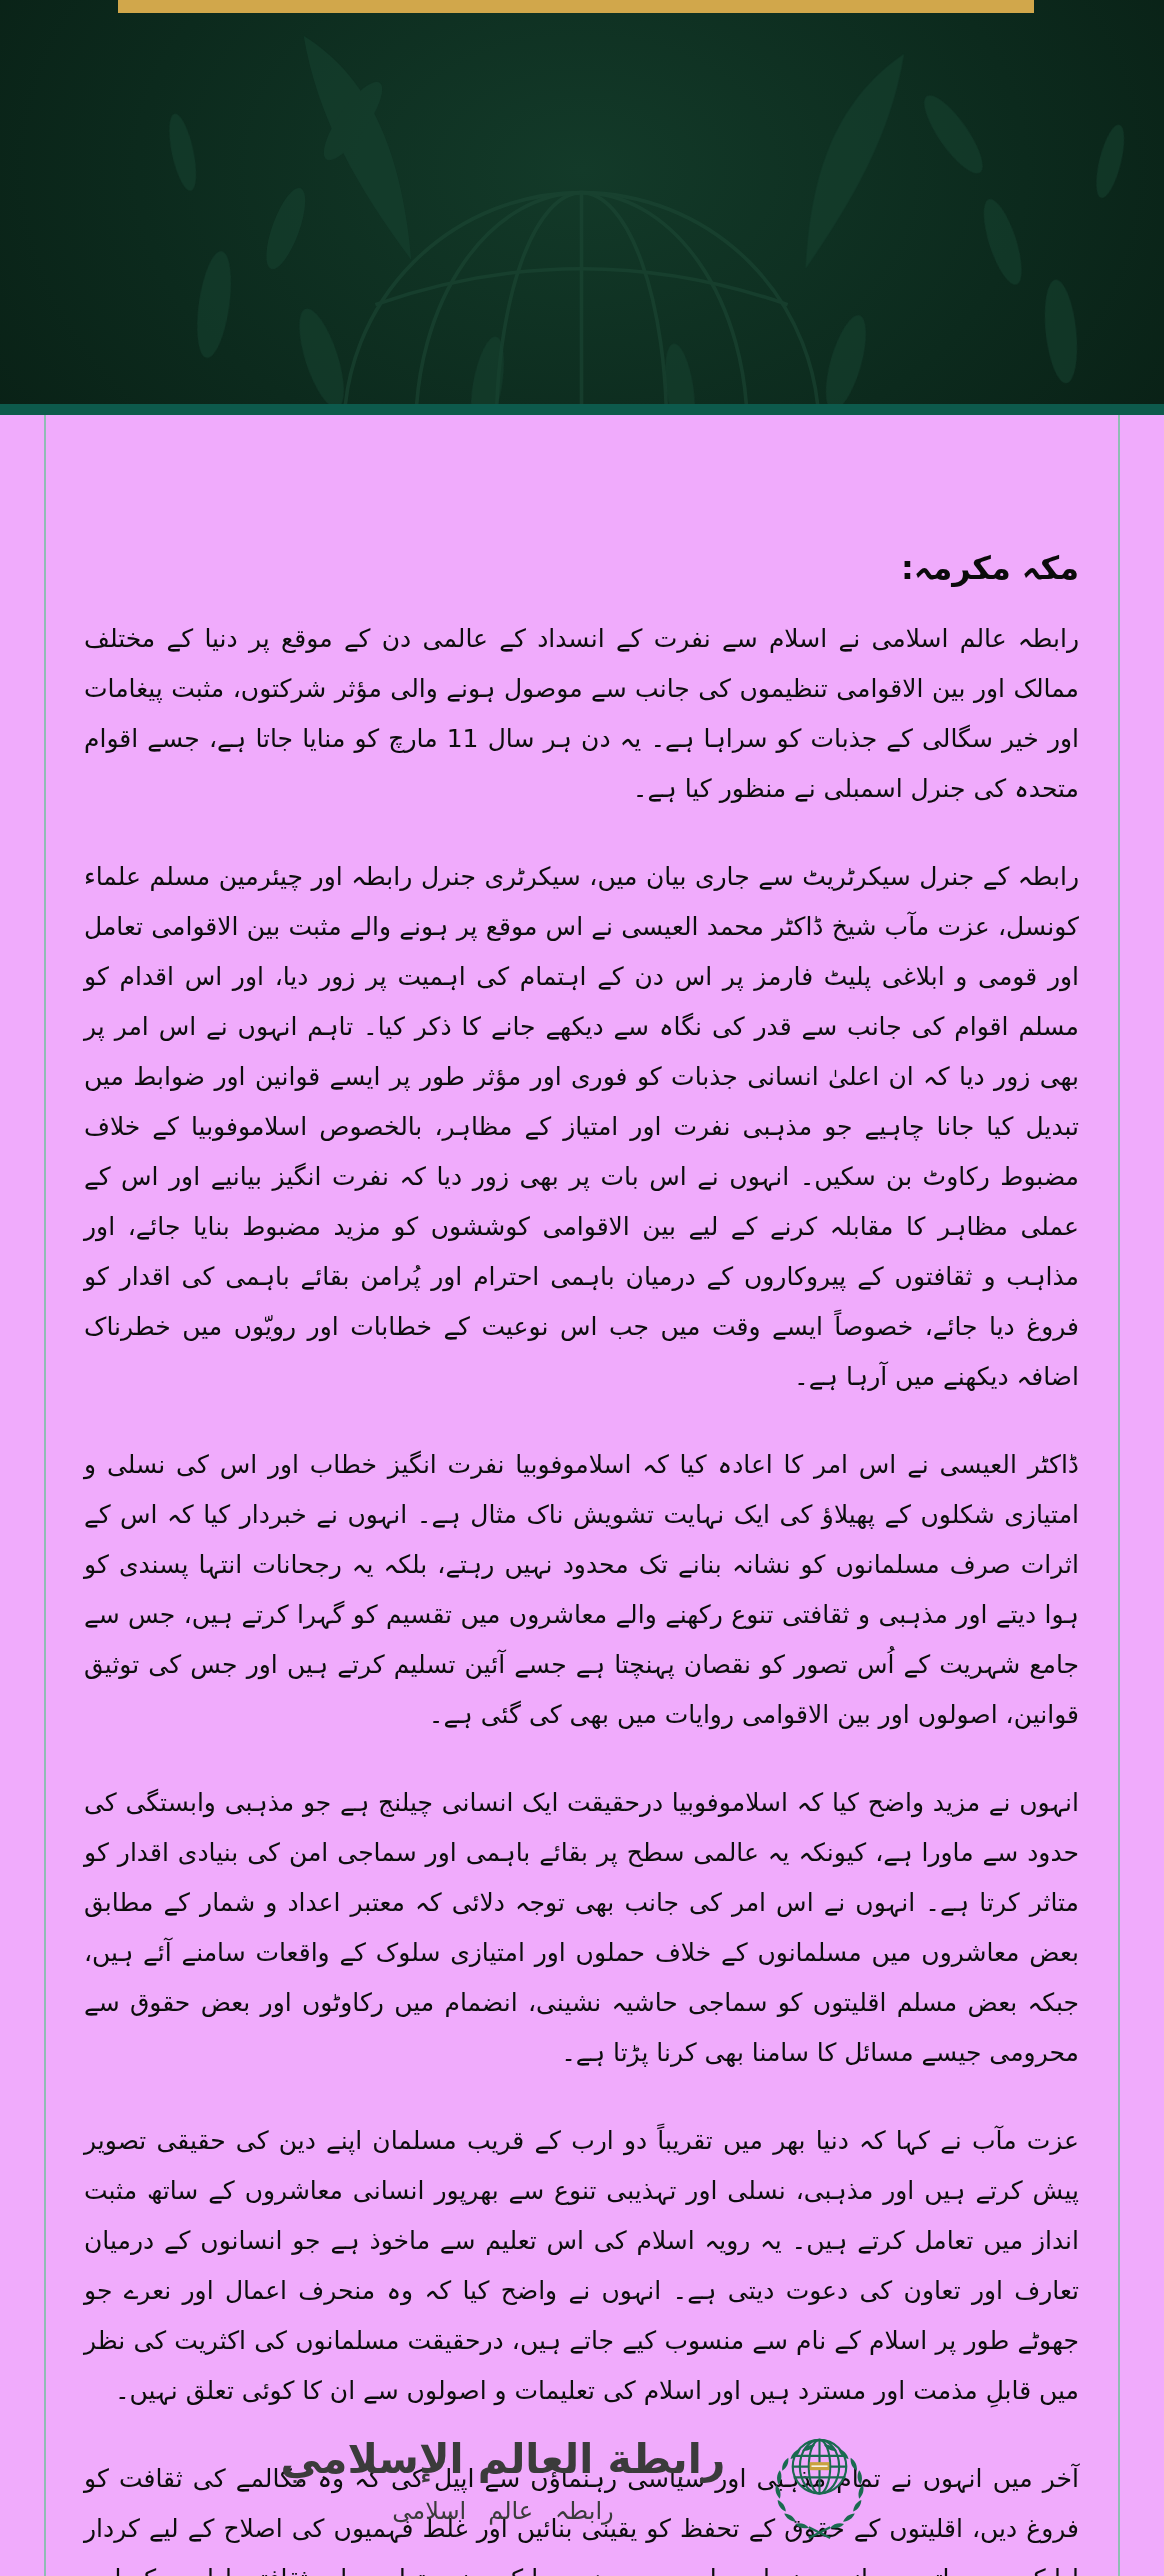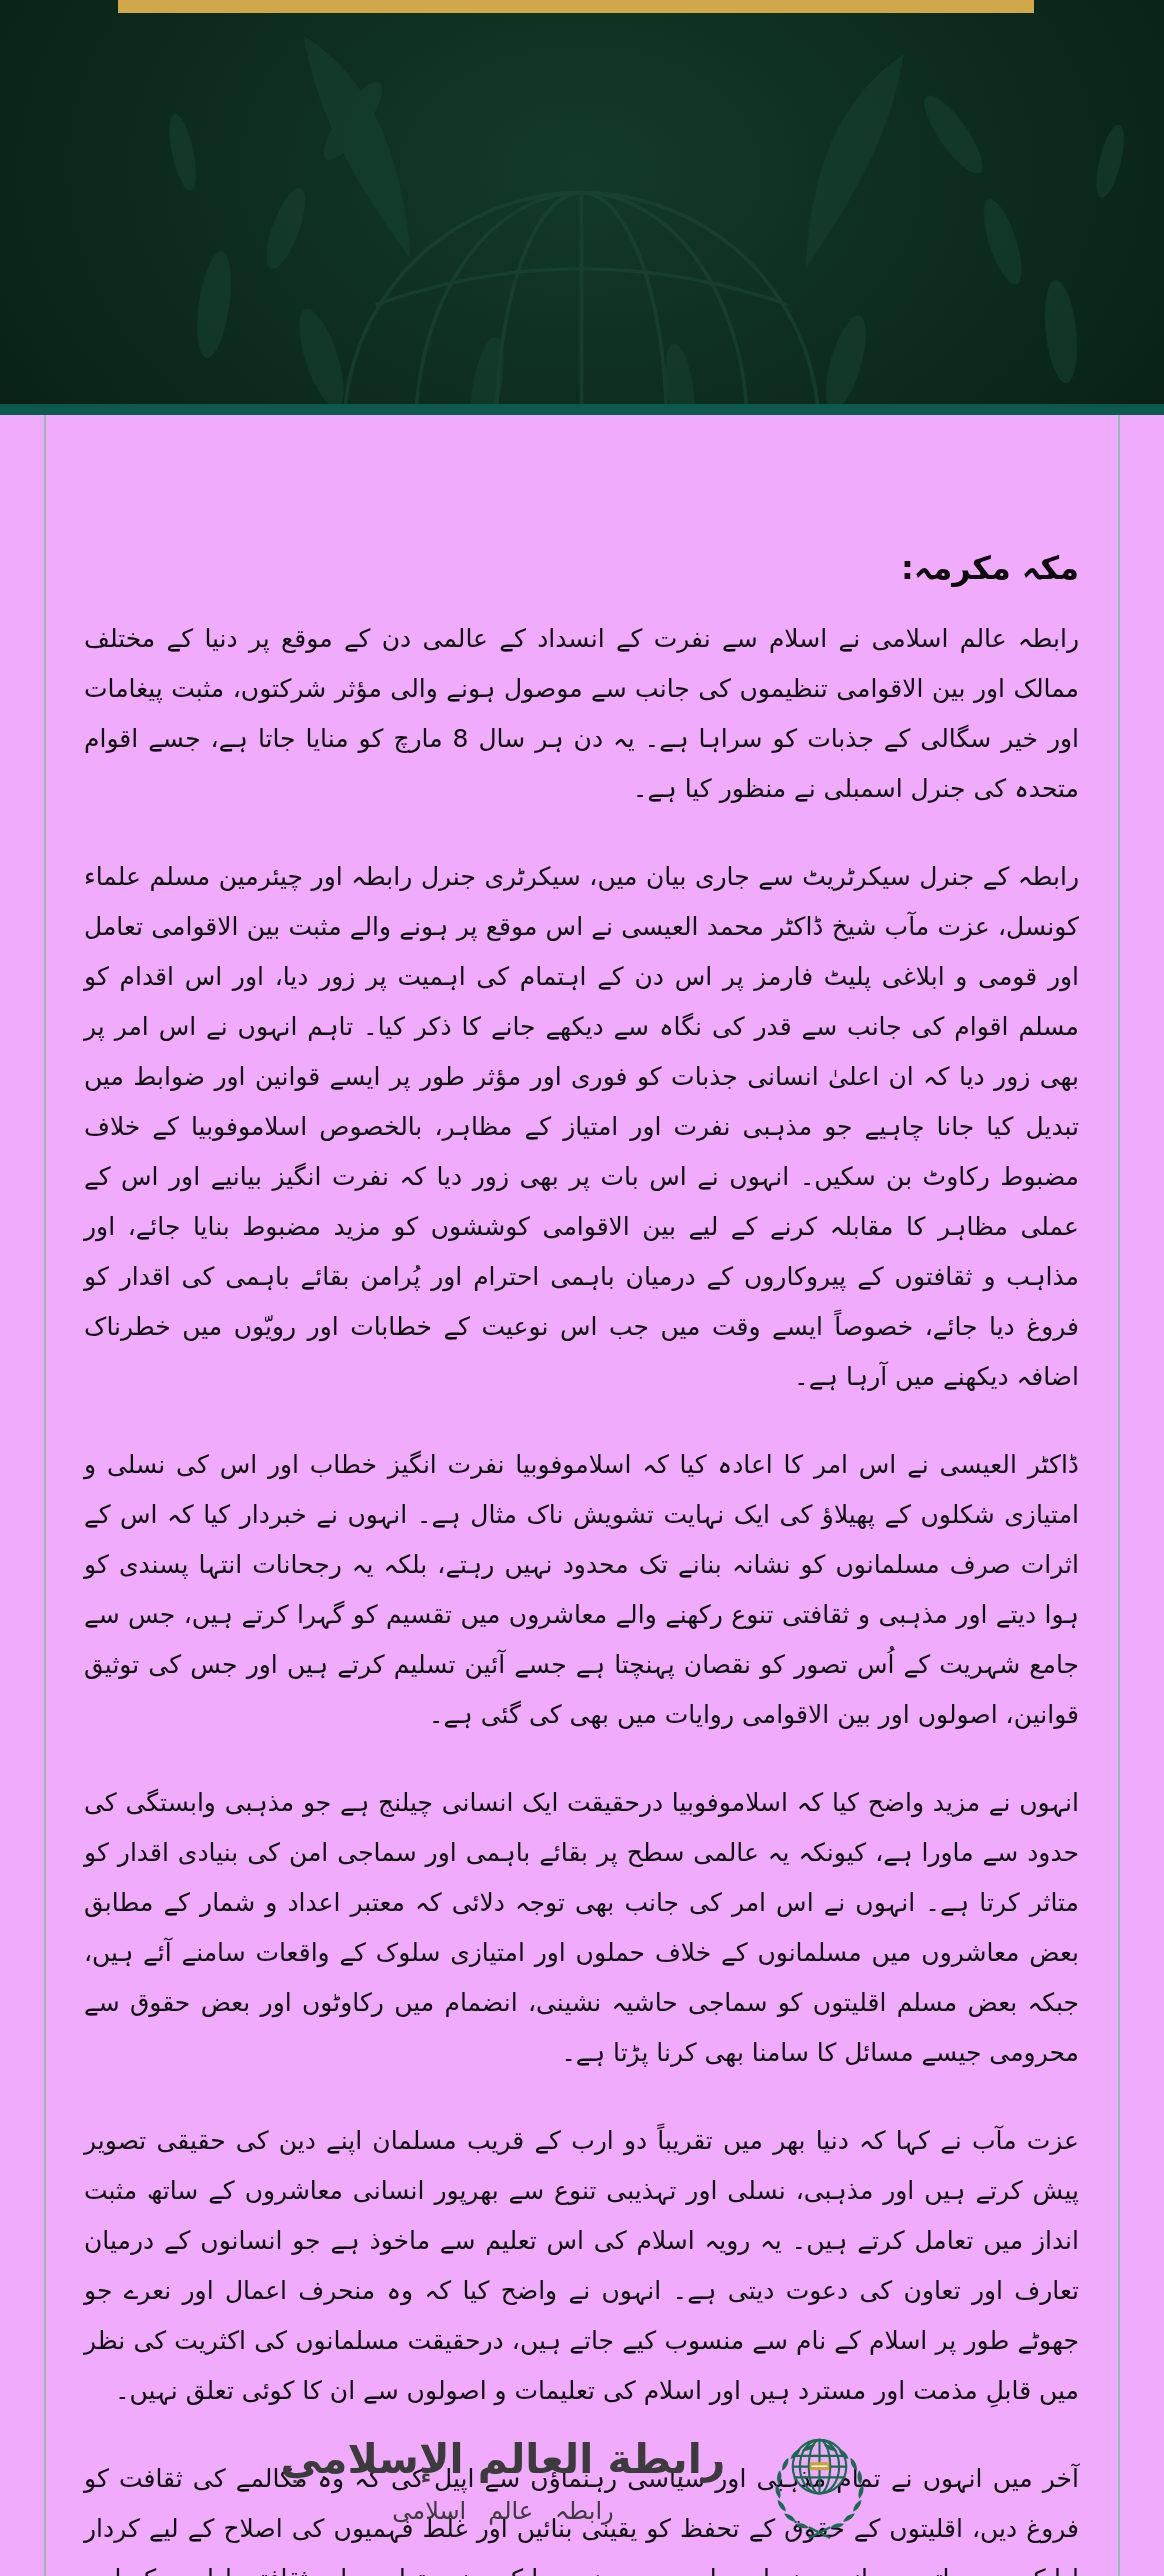--- a/index.html
+++ b/index.html
@@ -141,21 +141,21 @@
   </header>
 
   <div class="teal-band"></div>
 
   <main class="content">
     <div class="rule rule-left"></div>
     <div class="rule rule-right"></div>
 
     <h2 class="dateline">مکہ مکرمہ:</h2>
 
-    <p class="para">رابطہ عالم اسلامی نے اسلام سے نفرت کے انسداد کے عالمی دن کے موقع پر دنیا کے مختلف ممالک اور بین الاقوامی تنظیموں کی جانب سے موصول ہونے والی مؤثر شرکتوں، مثبت پیغامات اور خیر سگالی کے جذبات کو سراہا ہے۔ یہ دن ہر سال 8 مارچ کو منایا جاتا ہے، جسے اقوام متحدہ کی جنرل اسمبلی نے منظور کیا ہے۔</p>
+    <p class="para">رابطہ عالم اسلامی نے اسلام سے نفرت کے انسداد کے عالمی دن کے موقع پر دنیا کے مختلف ممالک اور بین الاقوامی تنظیموں کی جانب سے موصول ہونے والی مؤثر شرکتوں، مثبت پیغامات اور خیر سگالی کے جذبات کو سراہا ہے۔ یہ دن ہر سال 11 مارچ کو منایا جاتا ہے، جسے اقوام متحدہ کی جنرل اسمبلی نے منظور کیا ہے۔</p>
     <p class="para">رابطہ کے جنرل سیکرٹریٹ سے جاری بیان میں، سیکرٹری جنرل رابطہ اور چیئرمین مسلم علماء کونسل، عزت مآب شیخ ڈاکٹر محمد العیسی نے اس موقع پر ہونے والے مثبت بین الاقوامی تعامل اور قومی و ابلاغی پلیٹ فارمز پر اس دن کے اہتمام کی اہمیت پر زور دیا، اور اس اقدام کو مسلم اقوام کی جانب سے قدر کی نگاہ سے دیکھے جانے کا ذکر کیا۔ تاہم انہوں نے اس امر پر بھی زور دیا کہ ان اعلیٰ انسانی جذبات کو فوری اور مؤثر طور پر ایسے قوانین اور ضوابط میں تبدیل کیا جانا چاہیے جو مذہبی نفرت اور امتیاز کے مظاہر، بالخصوص اسلاموفوبیا کے خلاف مضبوط رکاوٹ بن سکیں۔ انہوں نے اس بات پر بھی زور دیا کہ نفرت انگیز بیانیے اور اس کے عملی مظاہر کا مقابلہ کرنے کے لیے بین الاقوامی کوششوں کو مزید مضبوط بنایا جائے، اور مذاہب و ثقافتوں کے پیروکاروں کے درمیان باہمی احترام اور پُرامن بقائے باہمی کی اقدار کو فروغ دیا جائے، خصوصاً ایسے وقت میں جب اس نوعیت کے خطابات اور رویّوں میں خطرناک اضافہ دیکھنے میں آرہا ہے۔</p>
     <p class="para">ڈاکٹر العیسی نے اس امر کا اعادہ کیا کہ اسلاموفوبیا نفرت انگیز خطاب اور اس کی نسلی و امتیازی شکلوں کے پھیلاؤ کی ایک نہایت تشویش ناک مثال ہے۔ انہوں نے خبردار کیا کہ اس کے اثرات صرف مسلمانوں کو نشانہ بنانے تک محدود نہیں رہتے، بلکہ یہ رجحانات انتہا پسندی کو ہوا دیتے اور مذہبی و ثقافتی تنوع رکھنے والے معاشروں میں تقسیم کو گہرا کرتے ہیں، جس سے جامع شہریت کے اُس تصور کو نقصان پہنچتا ہے جسے آئین تسلیم کرتے ہیں اور جس کی توثیق قوانین، اصولوں اور بین الاقوامی روایات میں بھی کی گئی ہے۔</p>
     <p class="para">انہوں نے مزید واضح کیا کہ اسلاموفوبیا درحقیقت ایک انسانی چیلنج ہے جو مذہبی وابستگی کی حدود سے ماورا ہے، کیونکہ یہ عالمی سطح پر بقائے باہمی اور سماجی امن کی بنیادی اقدار کو متاثر کرتا ہے۔ انہوں نے اس امر کی جانب بھی توجہ دلائی کہ معتبر اعداد و شمار کے مطابق بعض معاشروں میں مسلمانوں کے خلاف حملوں اور امتیازی سلوک کے واقعات سامنے آئے ہیں، جبکہ بعض مسلم اقلیتوں کو سماجی حاشیہ نشینی، انضمام میں رکاوٹوں اور بعض حقوق سے محرومی جیسے مسائل کا سامنا بھی کرنا پڑتا ہے۔</p>
     <p class="para">عزت مآب نے کہا کہ دنیا بھر میں تقریباً دو ارب کے قریب مسلمان اپنے دین کی حقیقی تصویر پیش کرتے ہیں اور مذہبی، نسلی اور تہذیبی تنوع سے بھرپور انسانی معاشروں کے ساتھ مثبت انداز میں تعامل کرتے ہیں۔ یہ رویہ اسلام کی اس تعلیم سے ماخوذ ہے جو انسانوں کے درمیان تعارف اور تعاون کی دعوت دیتی ہے۔ انہوں نے واضح کیا کہ وہ منحرف اعمال اور نعرے جو جھوٹے طور پر اسلام کے نام سے منسوب کیے جاتے ہیں، درحقیقت مسلمانوں کی اکثریت کی نظر میں قابلِ مذمت اور مسترد ہیں اور اسلام کی تعلیمات و اصولوں سے ان کا کوئی تعلق نہیں۔</p>
     <p class="para">آخر میں انہوں نے تمام مذہبی اور سیاسی رہنماؤں سے اپیل کی کہ وہ مکالمے کی ثقافت کو فروغ دیں، اقلیتوں کے حقوق کے تحفظ کو یقینی بنائیں اور غلط فہمیوں کی اصلاح کے لیے کردار ادا کریں۔ ساتھ ہی انہوں نے اس بات پر بھی زور دیا کہ دینی، تعلیمی اور ثقافتی اداروں کے اس بنیادی کردار کی حمایت کی جائے جو وہ شعور اجاگر کرنے اور باہمی احترام و افہام و تفہیم کی ثقافت کو فروغ دینے میں ادا کرتے ہیں، خصوصاً نئی نسلوں میں، تاکہ ایک ایسا عالم تعمیر ہو سکے جس میں ہم آہنگی اور امن کا غلبہ ہو۔</p>
 
     <footer class="logo-block">
       <div class="logo-text">
         <div class="logo-arabic">رابطة العالم الإسلامي</div>
         <div class="logo-urdu">رابطہ عالم اسلامی</div>

